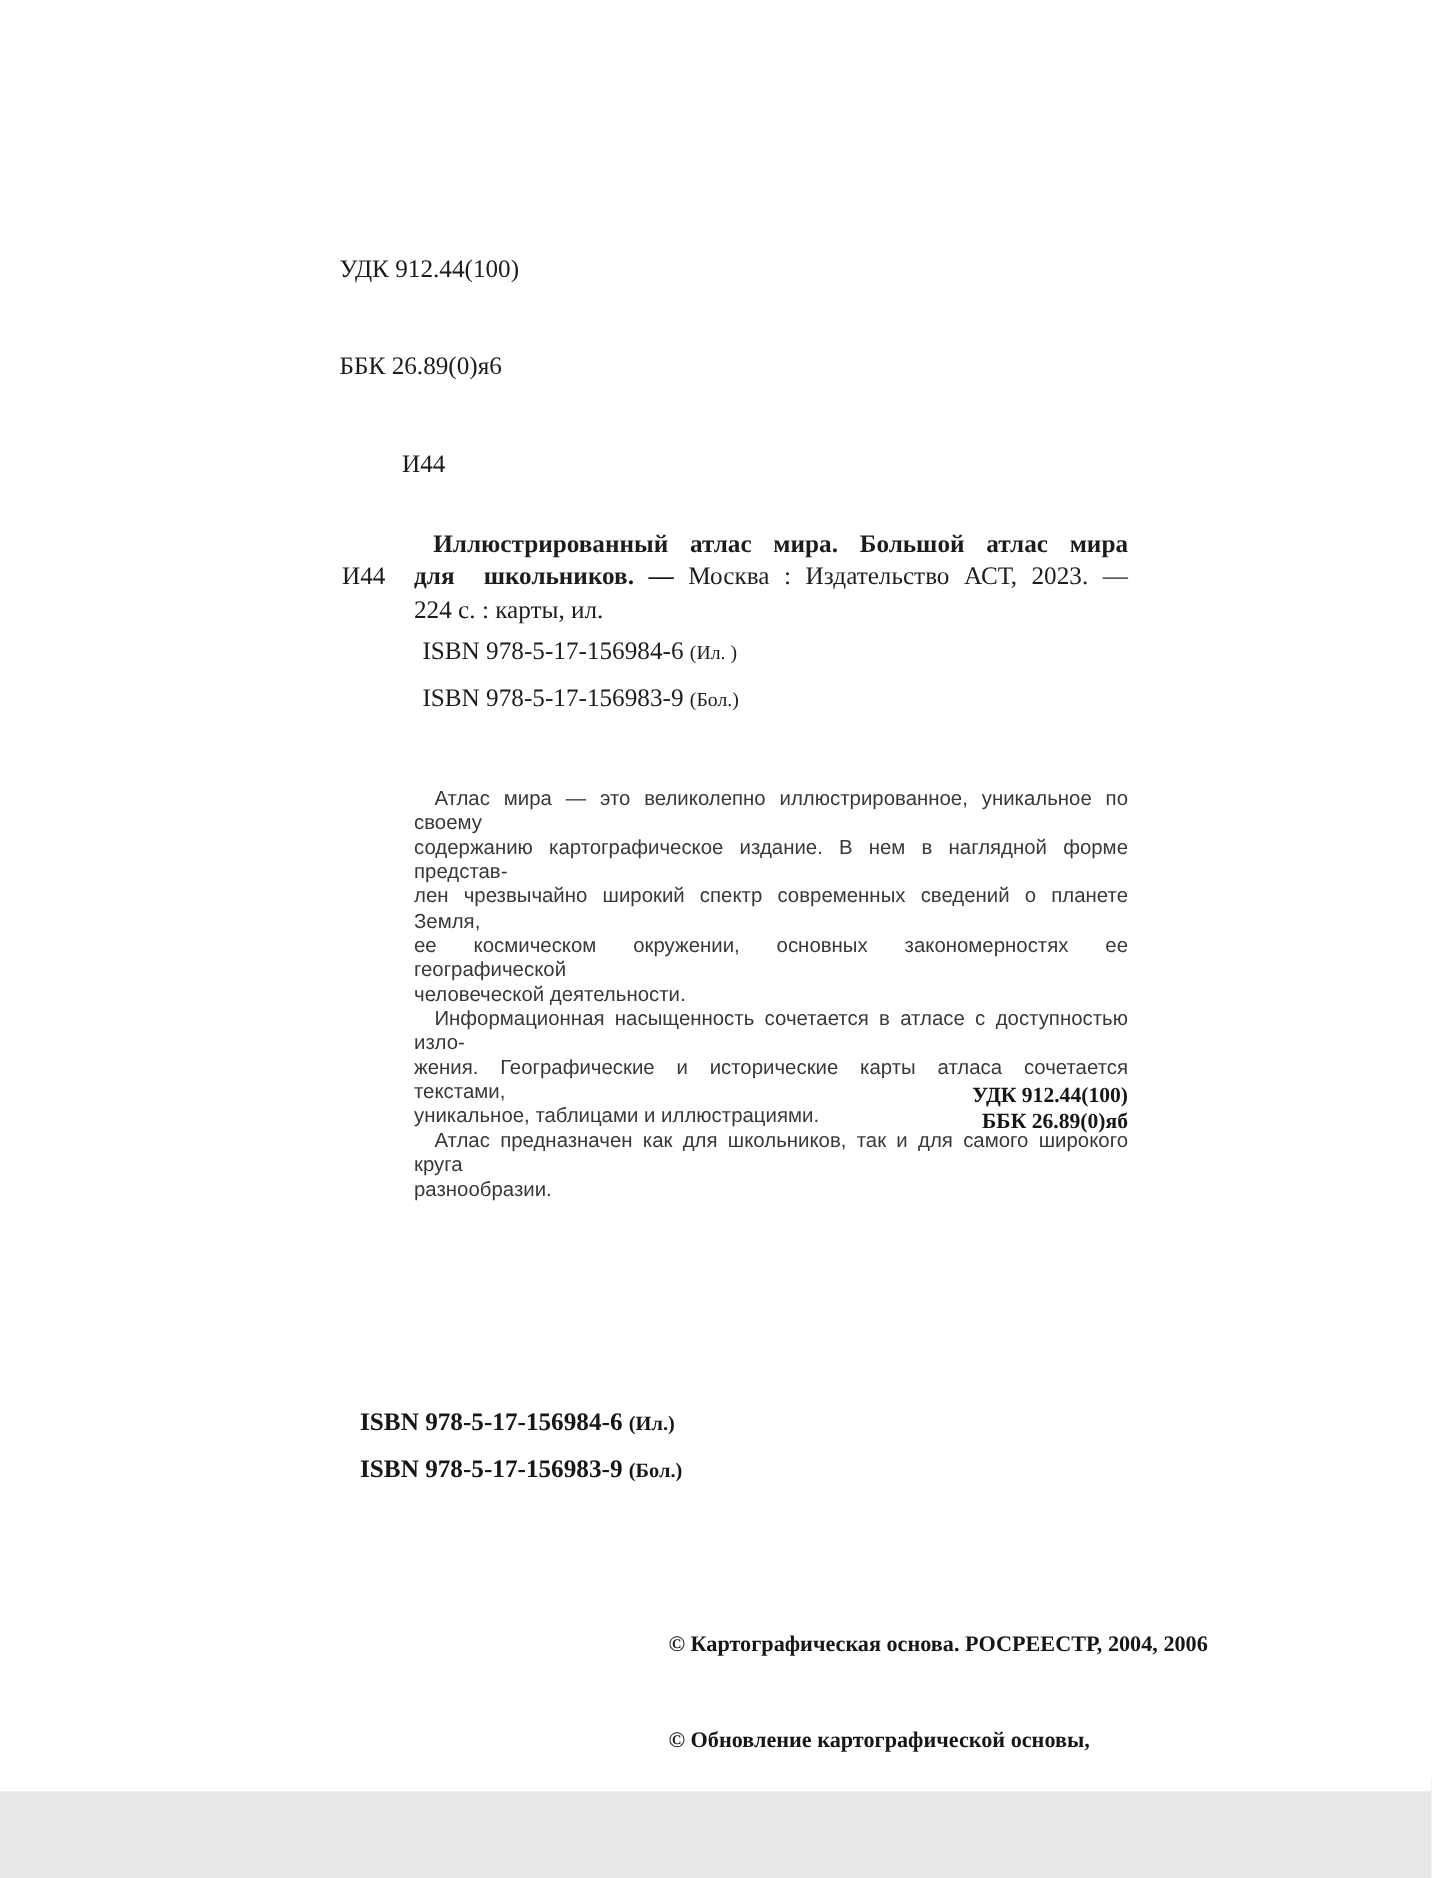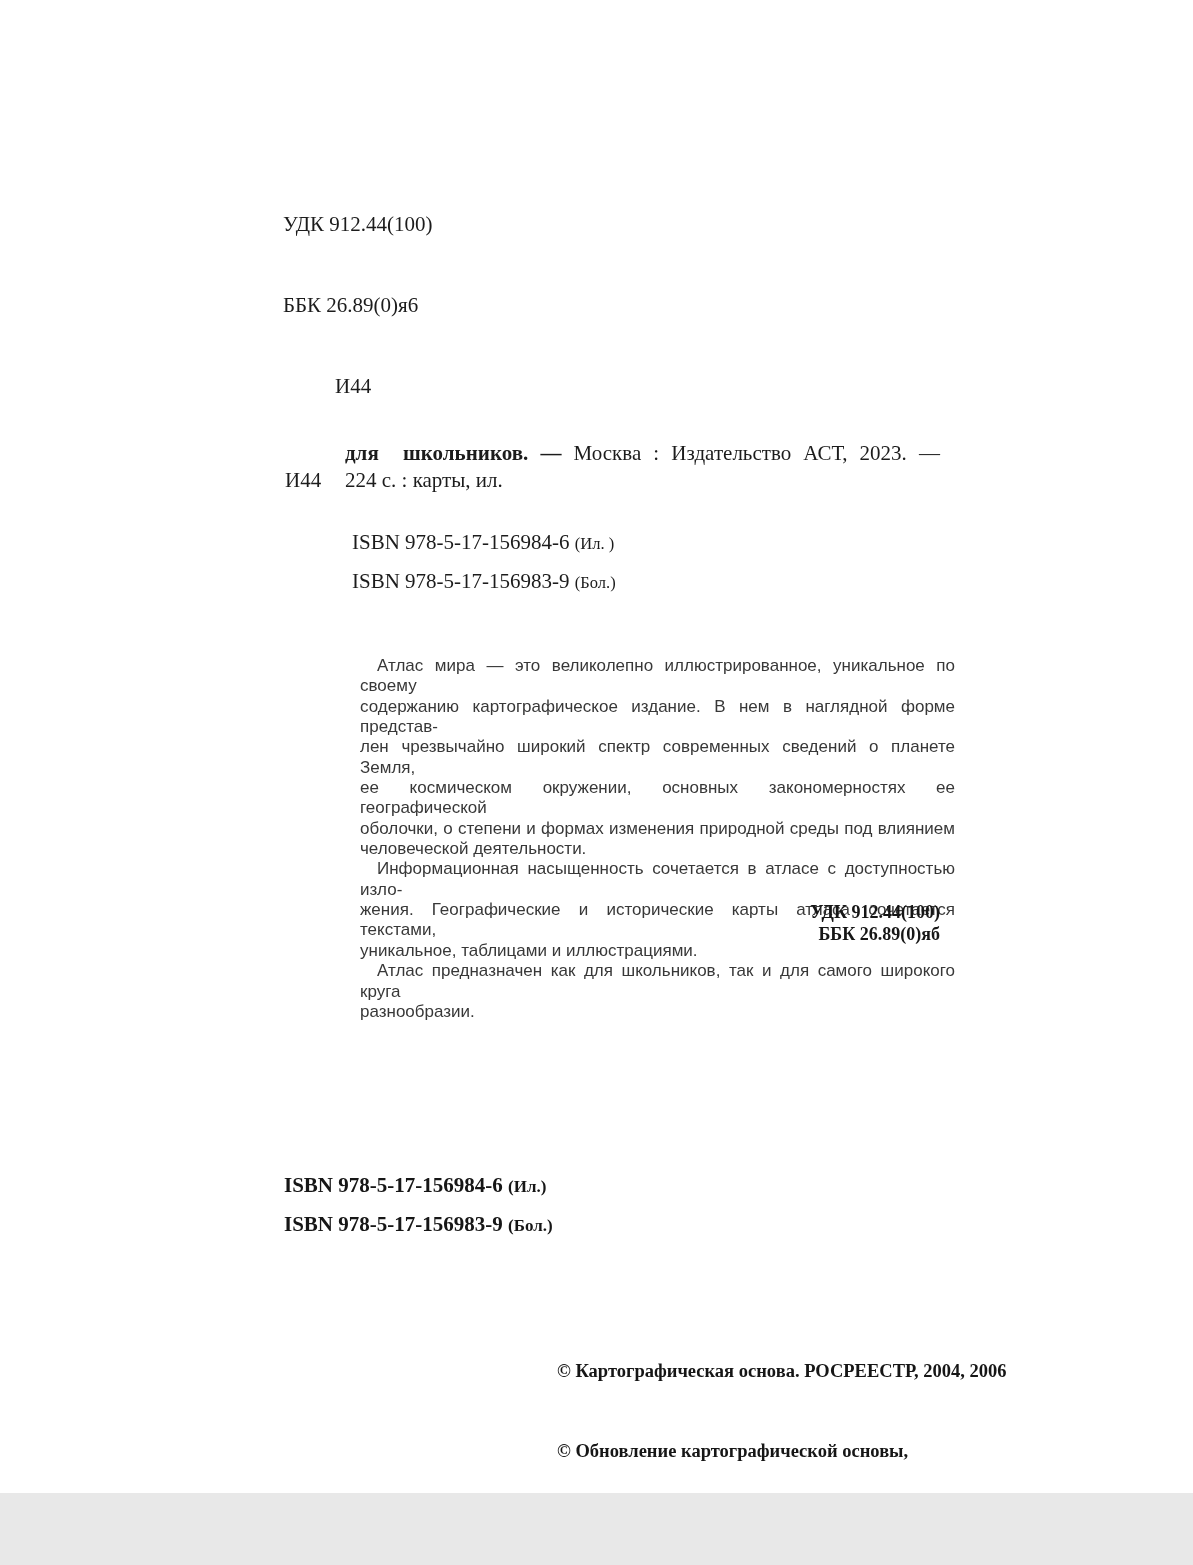--- a/index.html
+++ b/index.html
@@ -54,34 +54,34 @@
     left: 352px;
     top: 529px;
     font-size: 21px;
     line-height: 27px;
   }
   .isbn-top .isbn-row + .isbn-row { margin-top: 10.5px; }
   .isbn-note { font-size: 16.5px; white-space: pre-wrap; }
 
   .isbn-bottom {
     position: absolute;
-    left: 284px;
+    left: 300px;
     top: 1172px;
     font-size: 21px;
     line-height: 27px;
     font-weight: bold;
     color: #161616;
   }
   .isbn-bottom .isbn-row + .isbn-row { margin-top: 11px; }
   .isbn-bottom .isbn-note { font-size: 17px; }
 
   
   .annotation {
     position: absolute;
-    left: 360px;
+    left: 345px;
     top: 656px;
     width: 595px;
     font-family: "Liberation Sans", "DejaVu Sans", sans-serif;
     font-size: 17px;
     line-height: 20.35px;
     color: #383838;
   }
   .ann-line { text-align: justify; text-align-last: justify; }
   .ann-line.first { text-indent: 17px; }
   .ann-line.last { text-align-last: left; }
@@ -117,35 +117,35 @@
 <div class="page">
 
   <div class="top-codes">
     <div>УДК 912.44(100)</div>
     <div>ББК 26.89(0)я6</div>
     <div class="sign">И44</div>
   </div>
 
   <div class="catalog">
     <span class="cc-author-sign">И44</span>
+    <div class="cc-line first"><span class="bold">Иллюстрированный атлас мира. Большой атлас мира</span></div>
     <div class="cc-line"><span class="bold">для  школьников. —</span><span> Москва : Издательство АСТ, 2023. —</span></div>
     <div class="cc-line last">224 с. : карты, ил.</div>
   </div>
 
   <div class="isbn-top">
     <div class="isbn-row"><span>ISBN 978-5-17-156984-6</span> <span class="isbn-note">(Ил. )</span></div>
     <div class="isbn-row"><span>ISBN 978-5-17-156983-9</span> <span class="isbn-note">(Бол.)</span></div>
   </div>
 
   <div class="annotation">
       <div class="ann-line first">Атлас мира — это великолепно иллюстрированное, уникальное по своему</div>
       <div class="ann-line">содержанию картографическое издание. В нем в наглядной форме представ-</div>
       <div class="ann-line">лен чрезвычайно широкий спектр современных сведений о планете Земля,</div>
       <div class="ann-line">ее космическом окружении, основных закономерностях ее географической</div>
-      <div class="ann-line">оболочки, о степени и формах изменения природной среды под влиянием</div>
       <div class="ann-line last">человеческой деятельности.</div>
       <div class="ann-line first">Информационная насыщенность сочетается в атласе с доступностью изло-</div>
       <div class="ann-line">жения. Географические и исторические карты атласа сочетается текстами,</div>
       <div class="ann-line last">уникальное, таблицами и иллюстрациями.</div>
       <div class="ann-line first">Атлас предназначен как для школьников, так и для самого широкого круга</div>
       <div class="ann-line last">разнообразии.</div>
     </div>
 
   <div class="right-codes">
     <div>УДК 912.44(100)</div>

